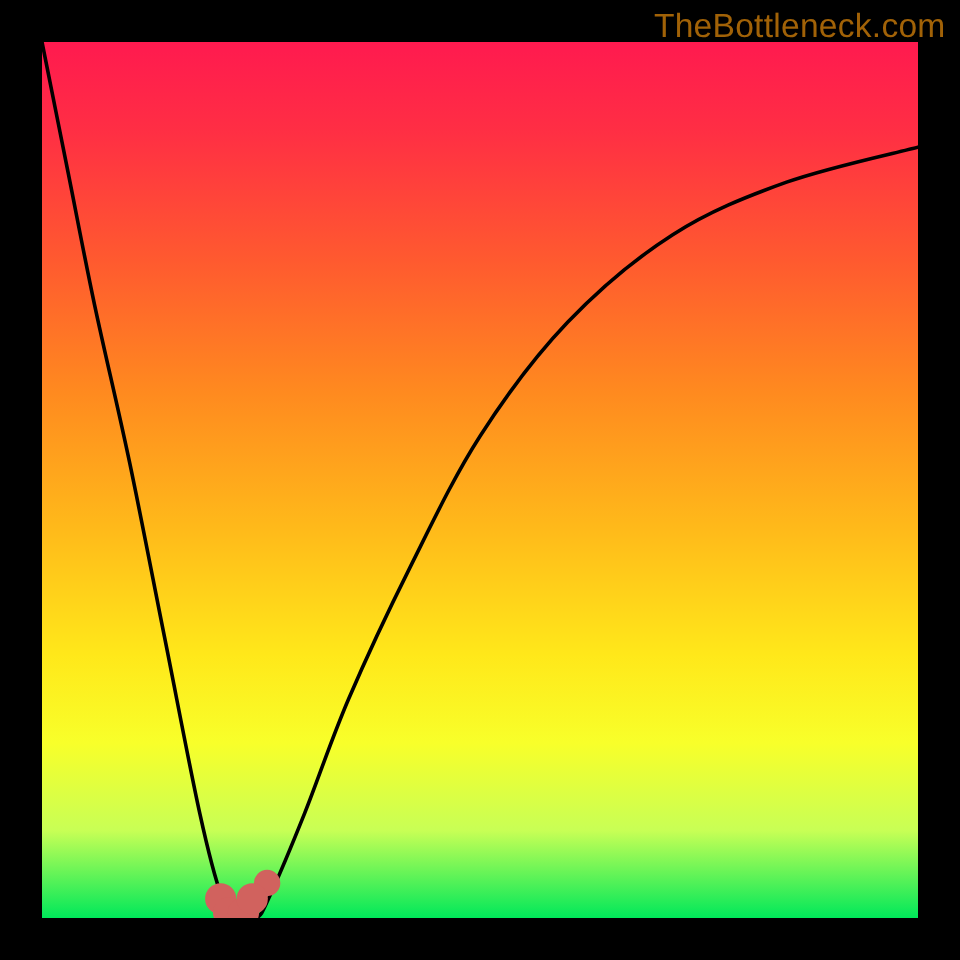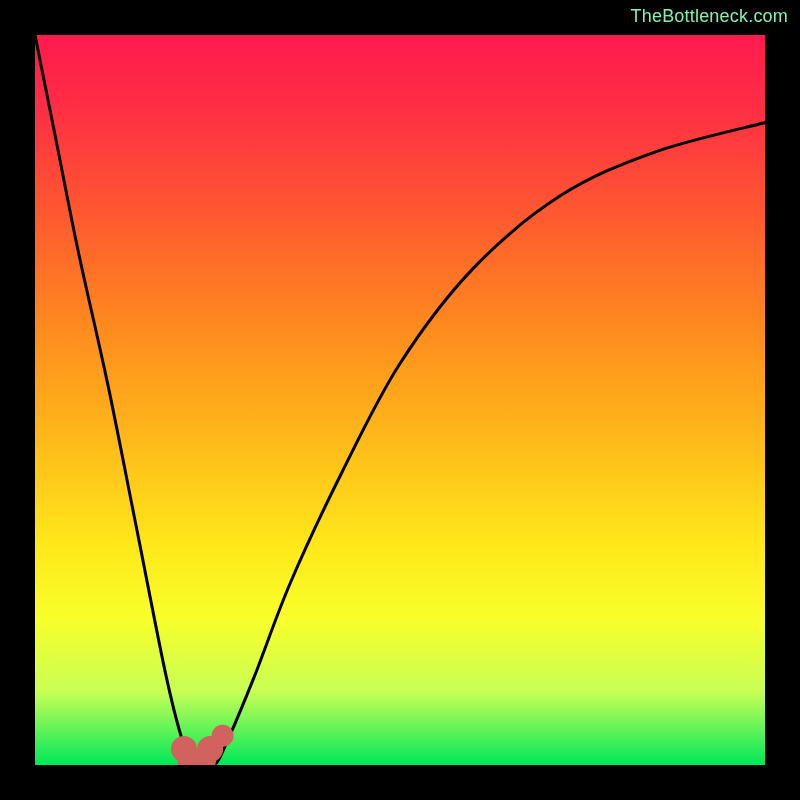--- a/index.html
+++ b/index.html
@@ -42,22 +42,22 @@
     left: 0;
     top: 0;
     width: 730px;
     height: 730px;
   }
   .watermark {
     position: absolute;
     top: 6px;
     right: 12px;
     font-family: Arial, Helvetica, sans-serif;
-    font-size: 18px;
-    color: #86efac;
+    font-size: 28px;
+    color: #a16207;
     font-weight: 500;
     letter-spacing: 0.2px;
   }
 </style>
 </head>
 <body>
 
 <div class="frame">
   <div class="plot">
     <svg class="curve" viewBox="0 0 730 730" preserveAspectRatio="none">

